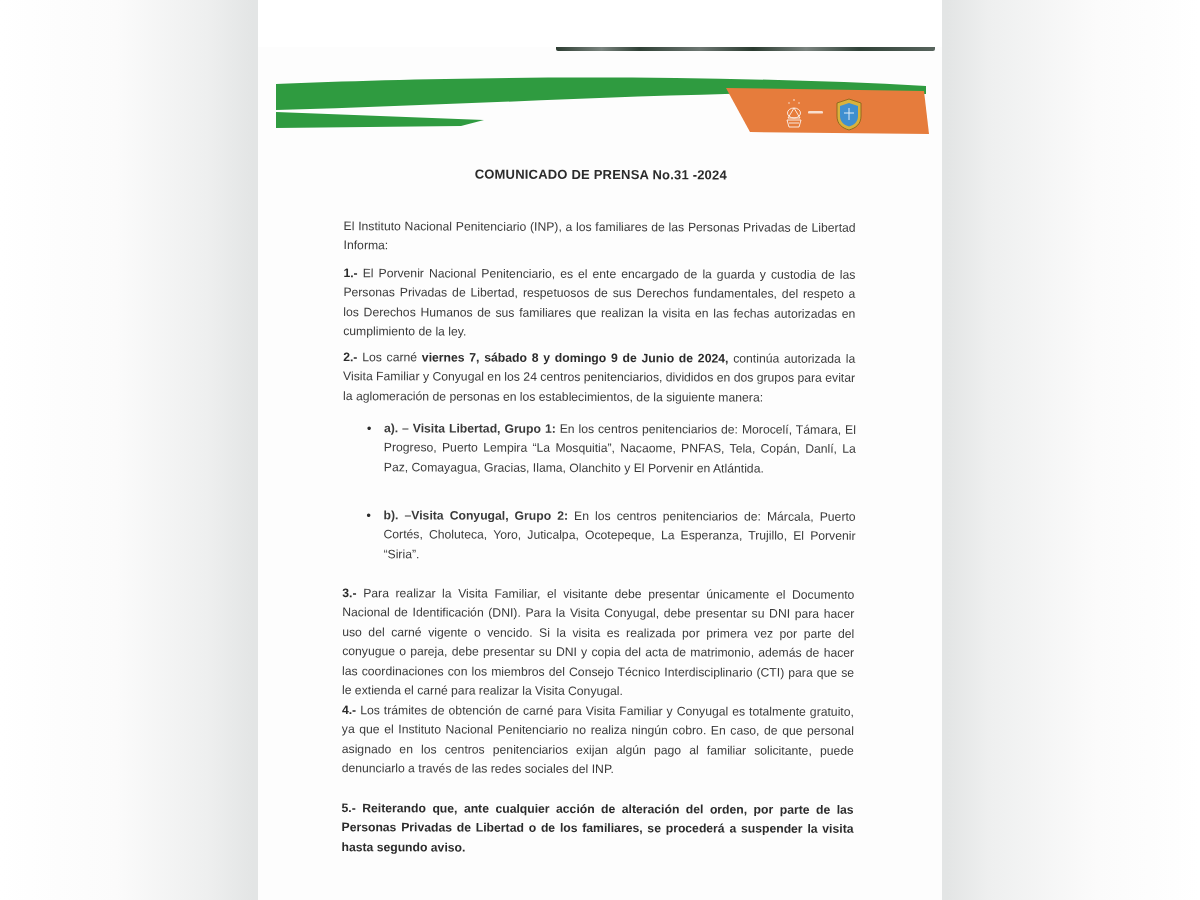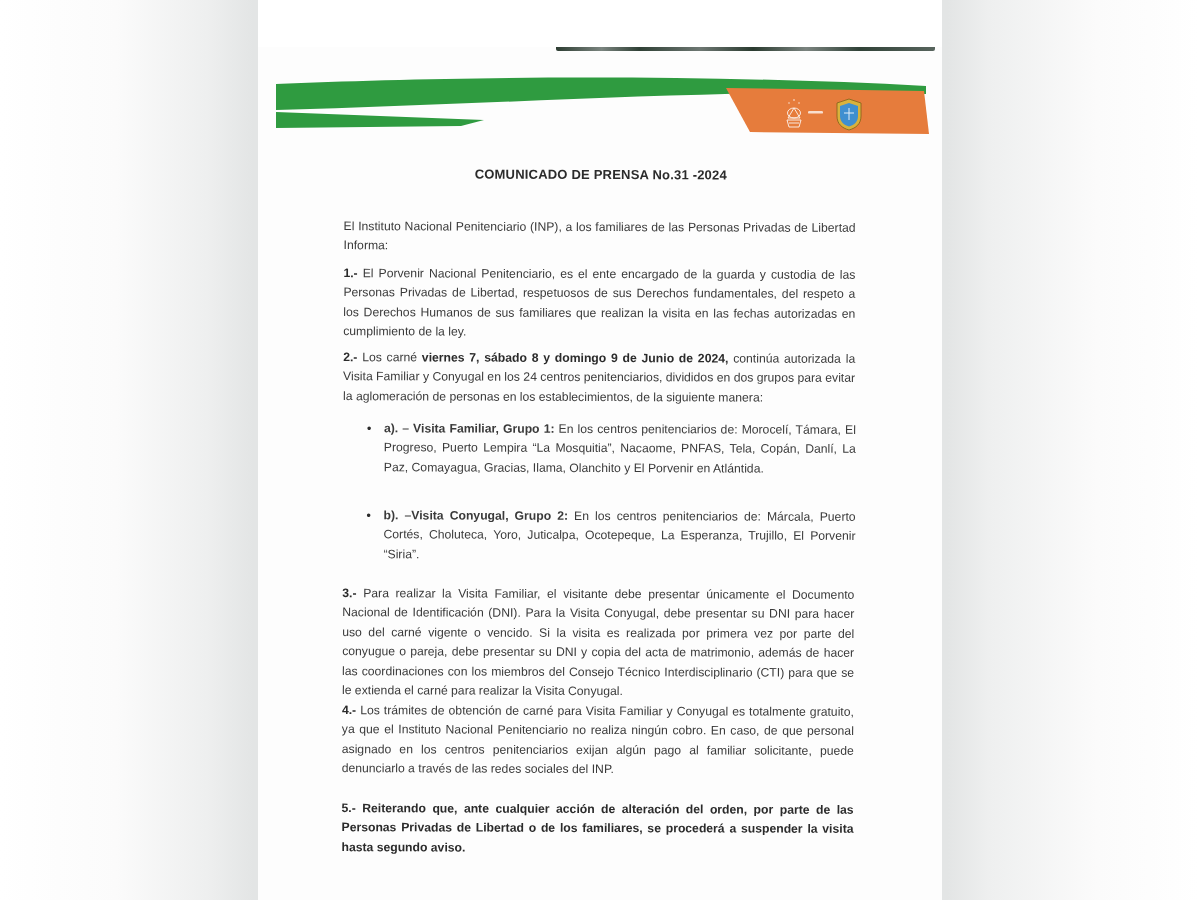--- a/index.html
+++ b/index.html
@@ -113,21 +113,21 @@
     <div class="content">
 
       <h1 class="title">COMUNICADO DE PRENSA No.31 -2024</h1>
 
       <p class="para" style="top:171px"><span>El Instituto Nacional Penitenciario (INP), a los familiares de las Personas Privadas de Libertad Informa:</span></p>
 
       <p class="para" style="top:218px"><span class="b">1.-</span><span> El Porvenir Nacional Penitenciario, es el ente encargado de la guarda y custodia de las Personas Privadas de Libertad, respetuosos de sus Derechos fundamentales, del respeto a los Derechos Humanos de sus familiares que realizan la visita en las fechas autorizadas en cumplimiento de la ley.</span></p>
 
       <p class="para" style="top:302px"><span class="b">2.-</span><span> Los carné </span><span class="b">viernes 7, sábado 8 y domingo 9 de Junio de 2024,</span><span> continúa autorizada la Visita Familiar y Conyugal en los 24 centros penitenciarios, divididos en dos grupos para evitar la aglomeración de personas en los establecimientos, de la siguiente manera:</span></p>
 
-      <div class="bullet" style="top:373px"><span class="dot">•</span><span class="b">a). –  Visita Familiar, Grupo 1:</span><span>  En los centros penitenciarios de: Morocelí, Támara, El Progreso, Puerto Lempira “La Mosquitia”, Nacaome, PNFAS, Tela, Copán, Danlí, La Paz, Comayagua, Gracias, Ilama, Olanchito y El Porvenir en Atlántida.</span></div>
+      <div class="bullet" style="top:373px"><span class="dot">•</span><span class="b">a). –  Visita Libertad, Grupo 1:</span><span>  En los centros penitenciarios de: Morocelí, Támara, El Progreso, Puerto Lempira “La Mosquitia”, Nacaome, PNFAS, Tela, Copán, Danlí, La Paz, Comayagua, Gracias, Ilama, Olanchito y El Porvenir en Atlántida.</span></div>
 
       <div class="bullet" style="top:460px"><span class="dot">•</span><span class="b">b). –Visita Conyugal, Grupo 2:</span><span> En los centros penitenciarios de: Márcala, Puerto Cortés, Choluteca, Yoro, Juticalpa, Ocotepeque, La Esperanza, Trujillo, El Porvenir “Siria”.</span></div>
 
       <p class="para" style="top:538px"><span class="b">3.-</span><span> Para realizar la Visita Familiar, el visitante debe presentar únicamente el Documento Nacional de Identificación (DNI). Para la Visita Conyugal, debe presentar su DNI para hacer uso del carné vigente o vencido. Si la visita es realizada por primera vez por parte del conyugue o pareja, debe presentar su DNI y copia del acta de matrimonio, además de hacer las coordinaciones con los miembros del Consejo Técnico Interdisciplinario (CTI) para que se le extienda el carné para realizar la Visita Conyugal.</span></p>
 
       <p class="para" style="top:655px"><span class="b">4.-</span><span> Los trámites de obtención de carné para Visita Familiar y Conyugal es totalmente gratuito, ya que el Instituto Nacional Penitenciario no realiza ningún cobro. En caso, de que personal asignado en los centros penitenciarios exijan algún pago al familiar solicitante, puede denunciarlo a través de las redes sociales del INP.</span></p>
 
       <p class="para" style="top:753px"><span class="b">5.- Reiterando que, ante cualquier acción de alteración del orden, por parte de las Personas Privadas de Libertad o de los familiares, se procederá a suspender la visita hasta segundo aviso.</span></p>
 
     </div>

